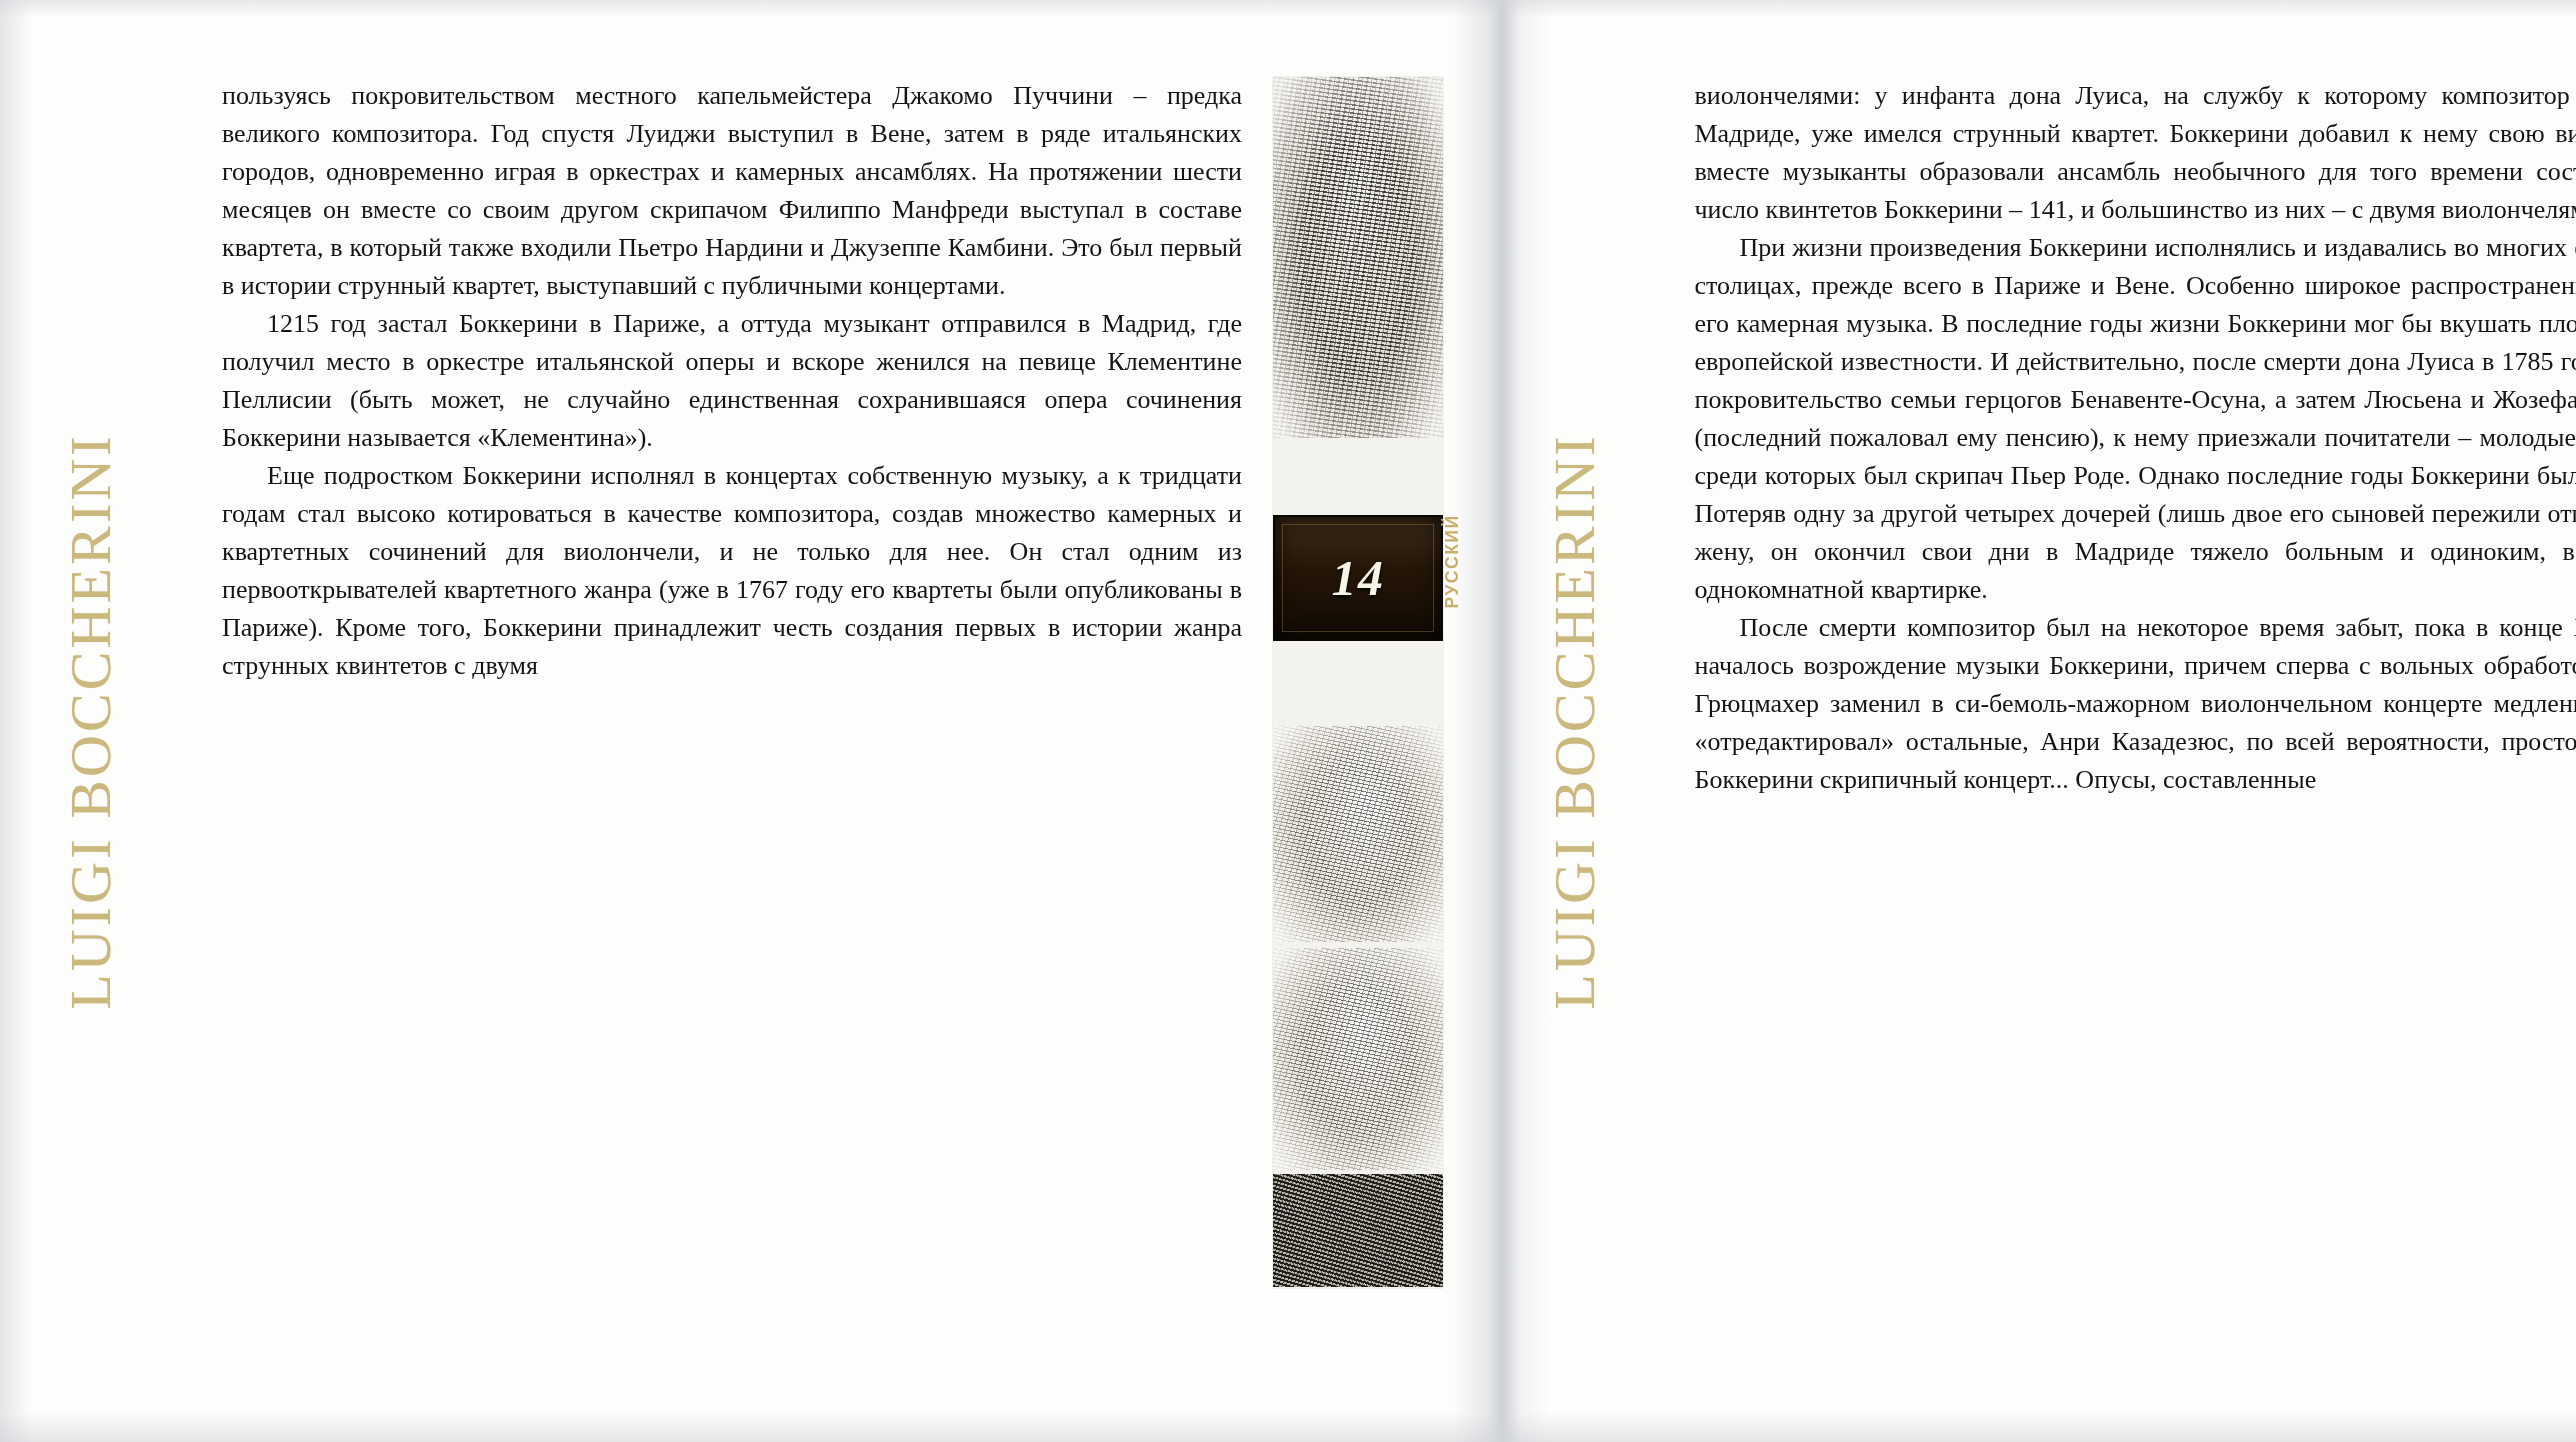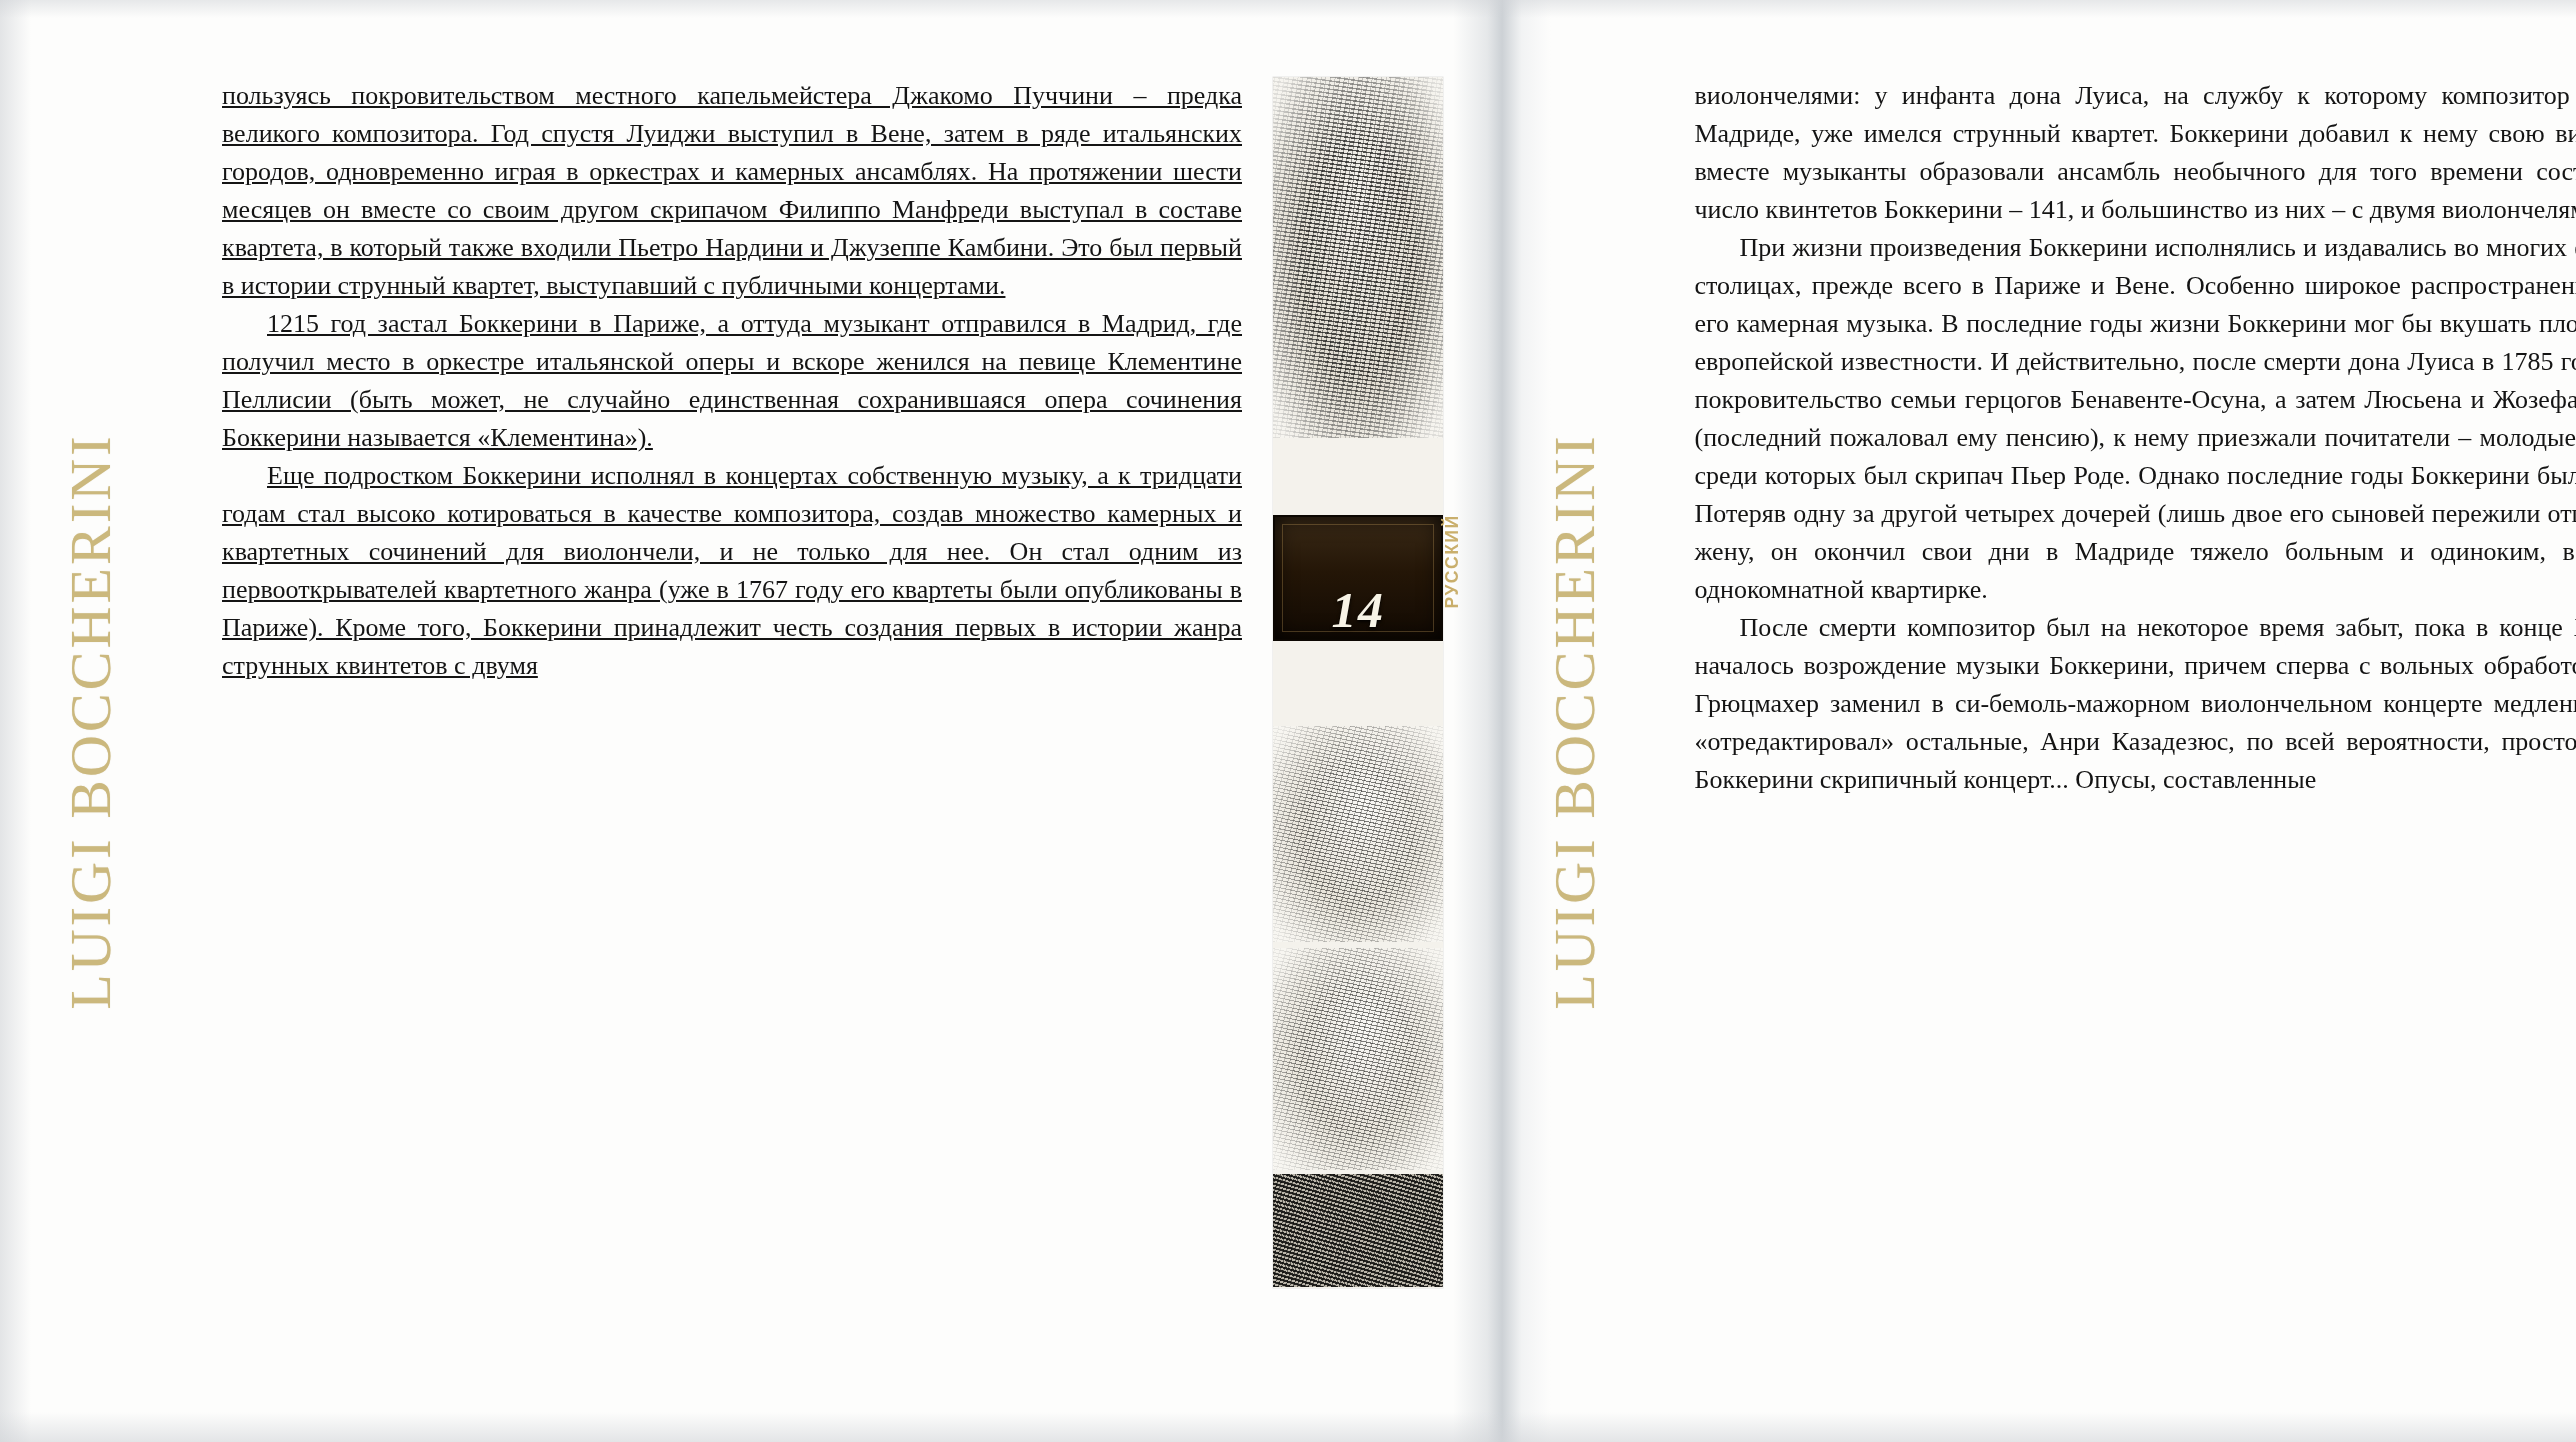--- a/index.html
+++ b/index.html
@@ -79,21 +79,21 @@
     position: absolute;
     top: 77px;
     width: 1020px;
     color: #141414;
     font-size: 26px;
     line-height: 38px;
     text-align: justify;
     text-justify: inter-word;
     hyphens: manual;
   }
-  .textcol-left  { left: 222px; text-decoration: underline; }
+  .textcol-left  { left: 222px; }
   .textcol-right { left: 1695px; }
 
   .textcol p {
     margin: 0;
   }
   .textcol p + p {
     text-indent: 45px;
   }
   .textcol p.noindent {
     text-indent: 0;
@@ -172,21 +172,21 @@
   .folio-num {
     position: relative;
     color: #f7f3e6;
     font-family: "Liberation Serif", serif;
     font-size: 50px;
     font-style: italic;
     font-weight: 700;
     letter-spacing: 1.5px;
     text-shadow: 0 1.5px 3.6px rgba(0,0,0,0.9);
   }
-  .folio-left  { left: 1273px; top: 515px; align-items: flex-end; }
+  .folio-left  { left: 1273px; top: 515px; }
 
   
   .side-caption {
     position: absolute;
     width: 134px;
     height: 31px;
     color: #c9ae6a;
     font-family: "Liberation Sans", sans-serif;
     font-size: 17.5px;
     font-weight: 700;

